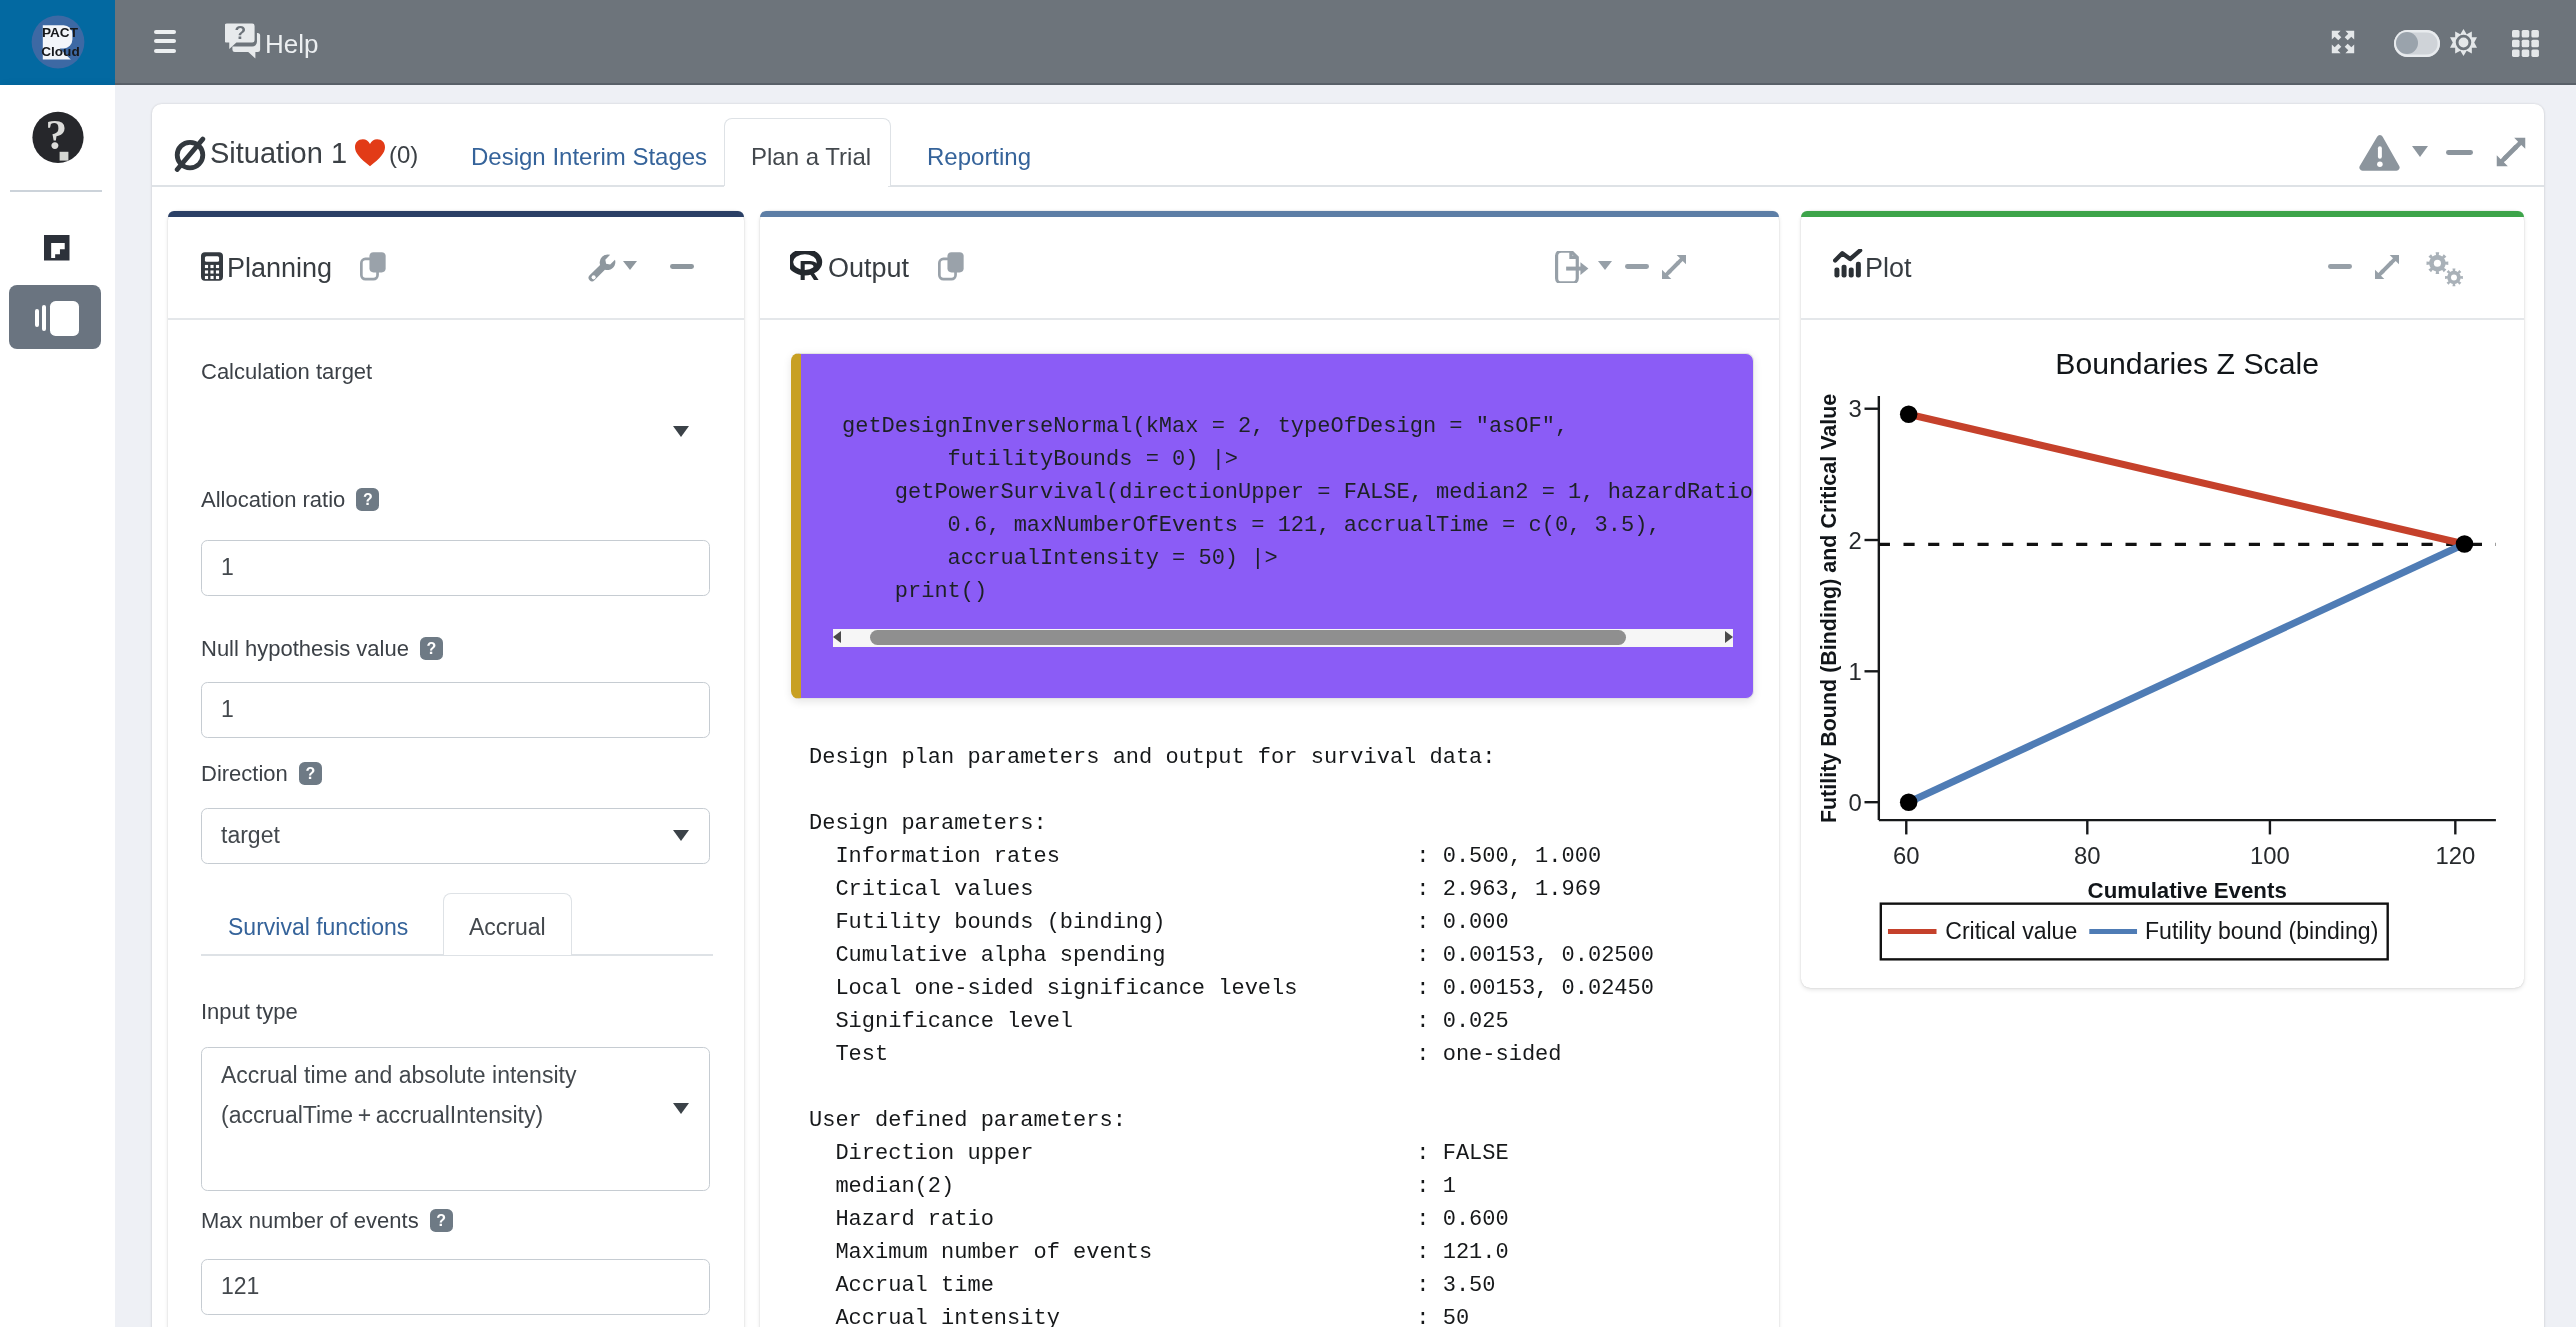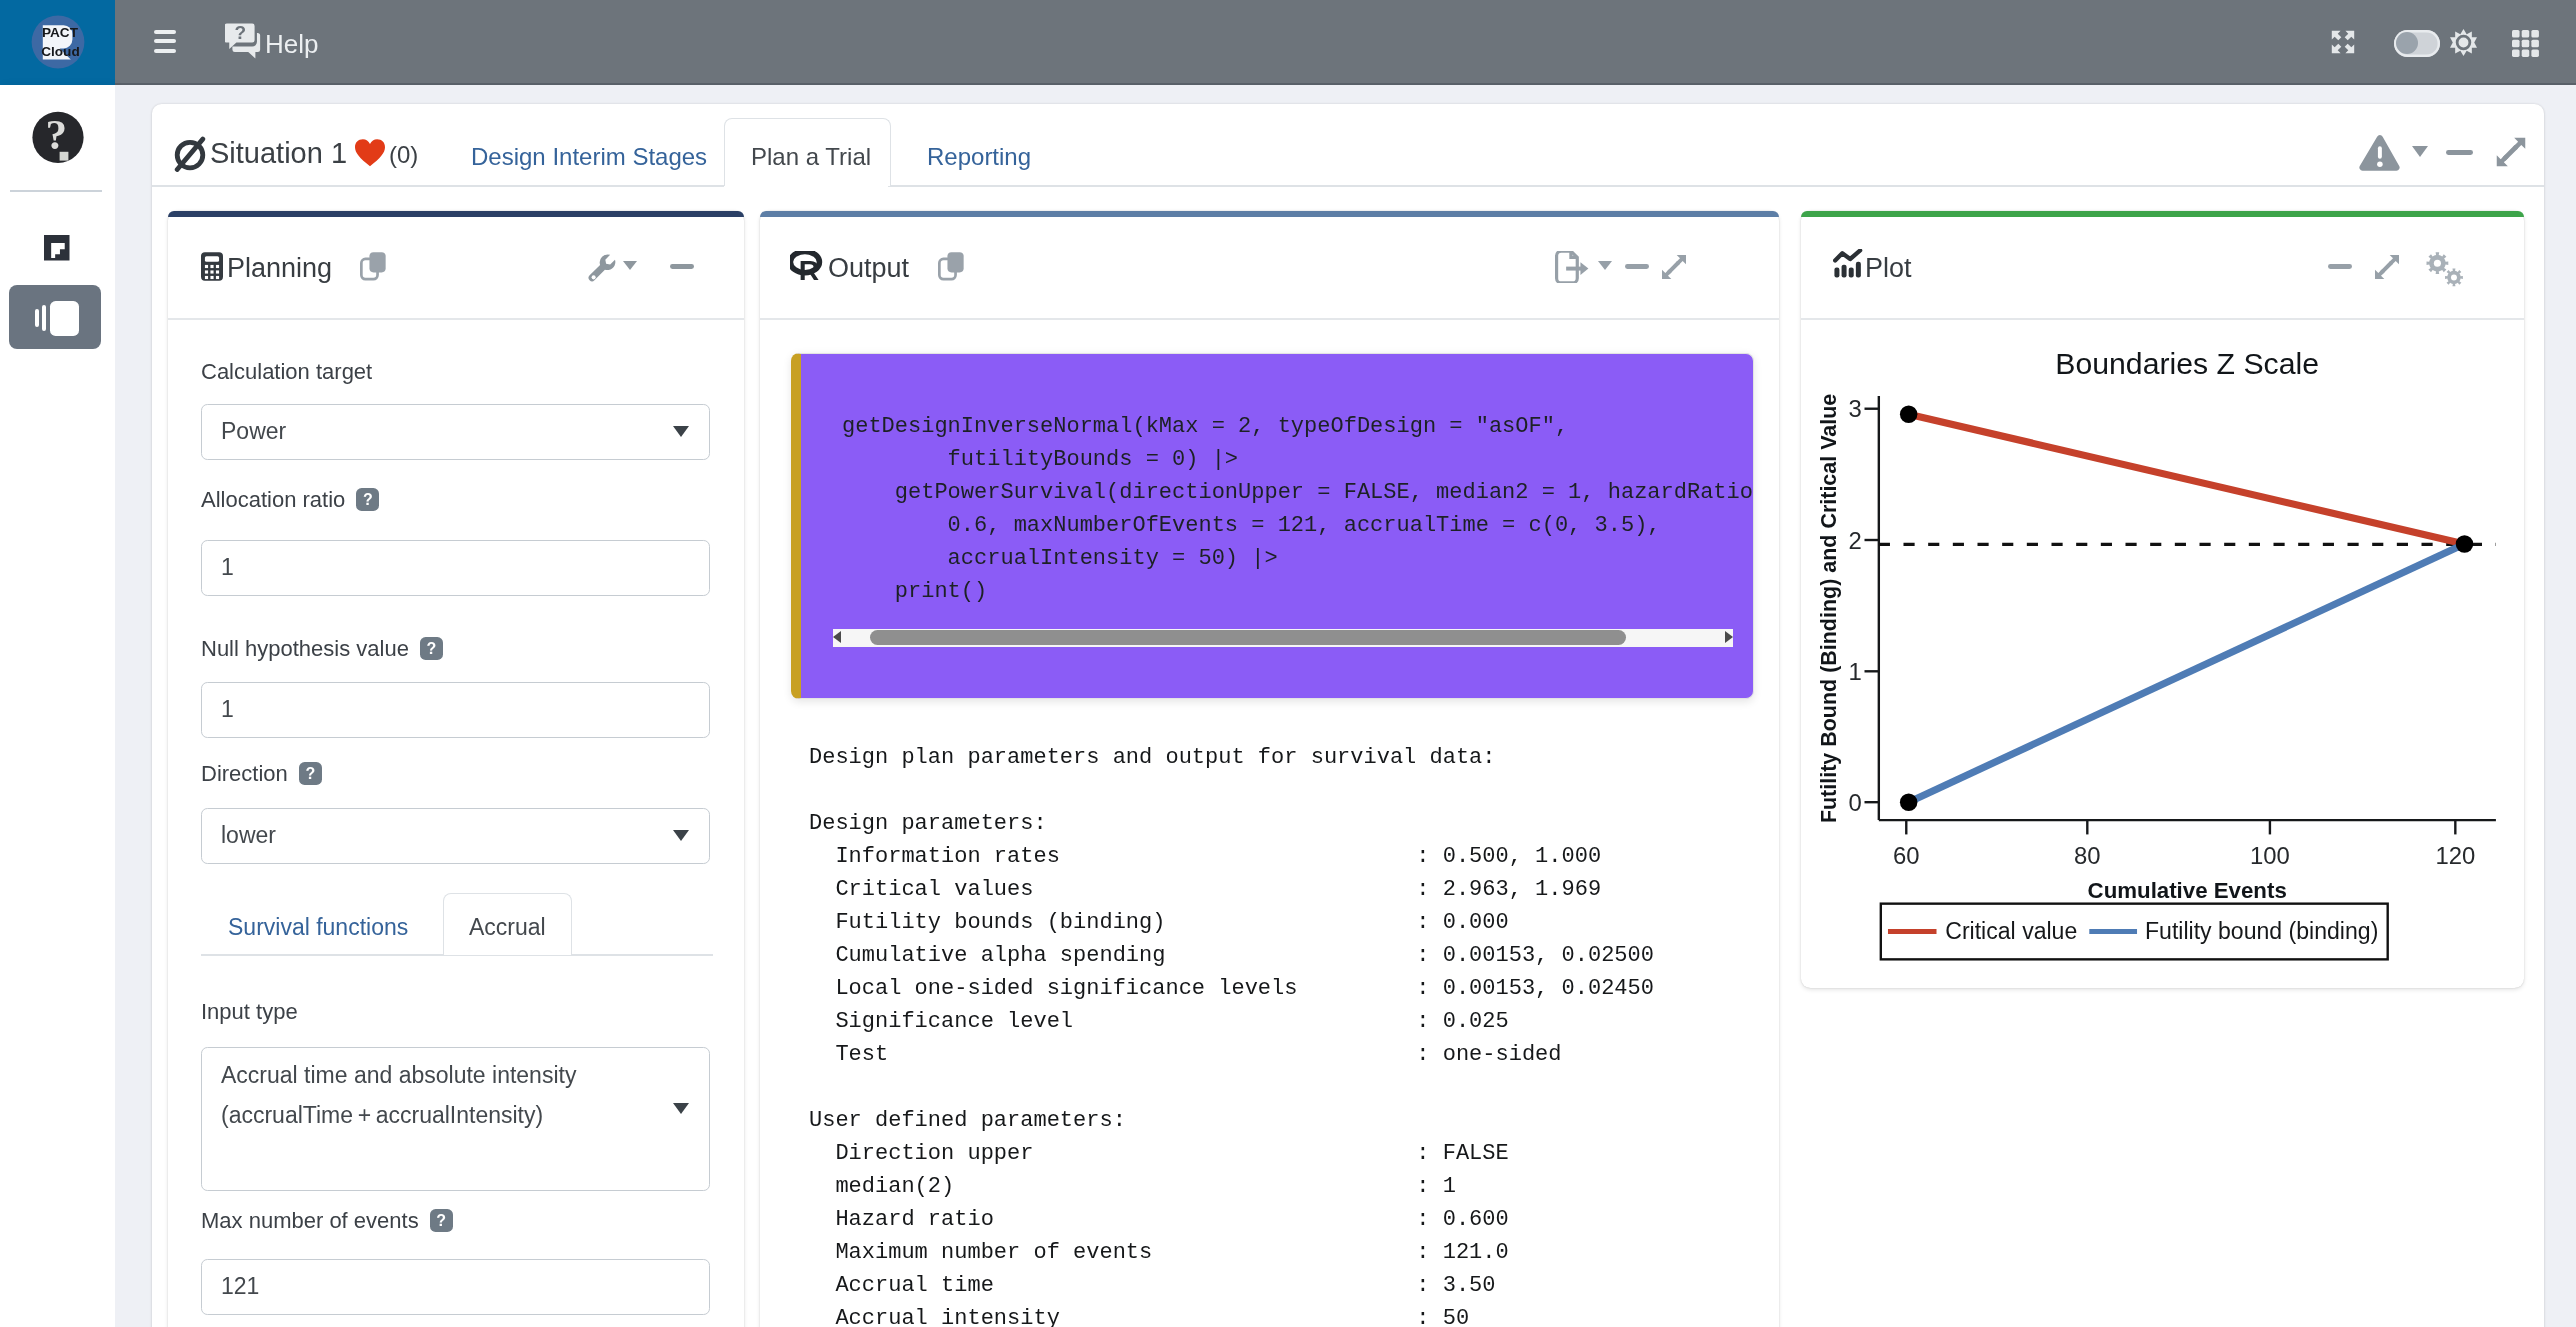--- a/index.html
+++ b/index.html
@@ -163,28 +163,27 @@
     <rect x="2" y="10" width="24" height="30" rx="6" fill="none" stroke="#9aa2aa" stroke-width="4"></rect>
     <rect x="14" y="0" width="24" height="30" rx="6" fill="#9aa2aa"></rect>
   </svg>
   <svg class="abs" style="left:420px; top:43px;" width="29" height="29" viewBox="0 0 36 36">
     <path d="M34 10 a10 10 0 0 1 -13 9.5 l-13 13 a4.2 4.2 0 0 1 -6 -6 l13 -13 a10 10 0 0 1 12.5 -12.5 l-6 6 1 5 5 1 6 -6 a10 10 0 0 1 0.5 3 z" fill="#8e979e"></path>
     <circle cx="7" cy="29" r="2.5" fill="#fff"></circle>
   </svg>
   <div class="caret" style="left:455px; top:50px; border-top-color:#8e979e; border-left-width:7.2px; border-right-width:7.2px; border-top-width:9.6px;"></div>
   <div class="abs" style="left:502px; top:53px; width:24px; height:4.8px; background:#8e979e; border-radius:2.4px;"></div>
   <div class="flabel" style="left:33px; top:148px;">Calculation target</div>
-  <div class="fselect" style="top:193px;">Power</div>
   <div class="caret" style="left:505px; top:215px;"></div>
   <div class="flabel" style="left:33px; top:276px;">Allocation ratio<span class="qbadge">?</span></div>
   <div class="finput" style="top:329px;">1</div>
   <div class="flabel" style="left:33px; top:425px;">Null hypothesis value<span class="qbadge">?</span></div>
   <div class="finput" style="top:471px;">1</div>
   <div class="flabel" style="left:33px; top:550px;">Direction<span class="qbadge">?</span></div>
-  <div class="fselect" style="top:597px;">lower</div>
+  <div class="fselect" style="top:597px;">target</div>
   <div class="caret" style="left:505px; top:619px;"></div>
 
   <div class="abs" style="left:33px; top:743px; width:512px; height:1.6px; background:#dee2e6;"></div>
   <div class="abs" style="left:275px; top:682px; width:129px; height:62px; background:#fff; border:1.6px solid #dee2e6; border-bottom:none; border-radius:8px 8px 0 0;"></div>
   <div class="abs" style="left:60px; top:703px; font-size:23px; color:#35639a;">Survival functions</div>
   <div class="abs" style="left:301px; top:703px; font-size:23px; color:#43484d;">Accrual</div>
   <div class="flabel" style="left:33px; top:788px;">Input type</div>
   <div class="fselect" style="top:836px; height:144px; line-height:normal; padding-top:14.3px;">Accrual time and absolute intensity<br><span style="display:inline-block; margin-top:13px;">(accrualTime + accrualIntensity)</span></div>
   <div class="caret" style="left:505px; top:892px;"></div>
   <div class="flabel" style="left:33px; top:997px;">Max number of events<span class="qbadge">?</span></div>

